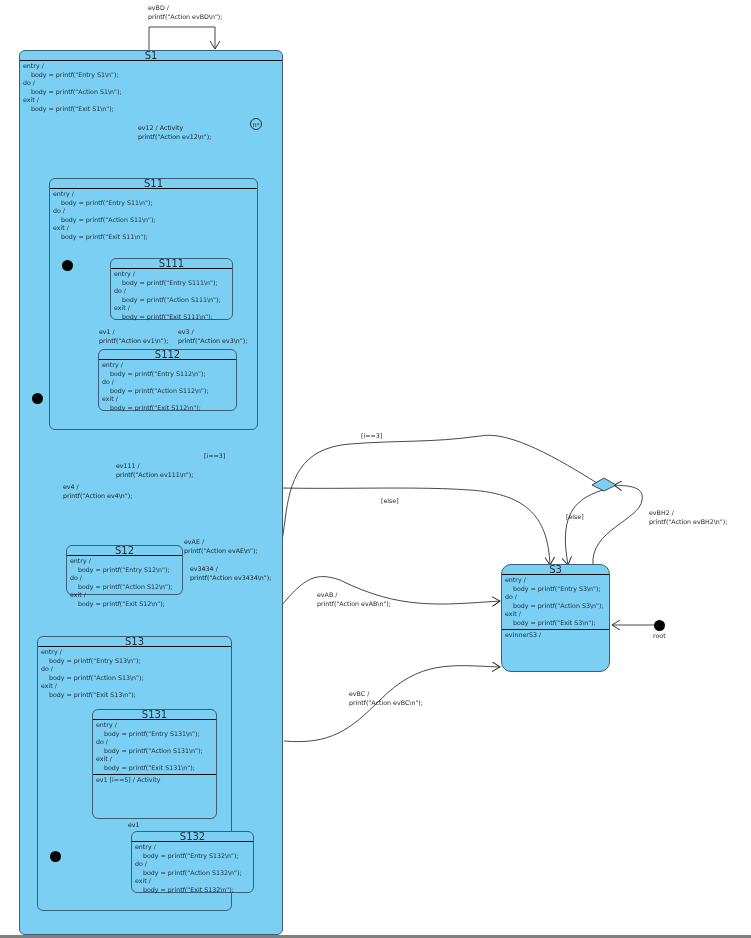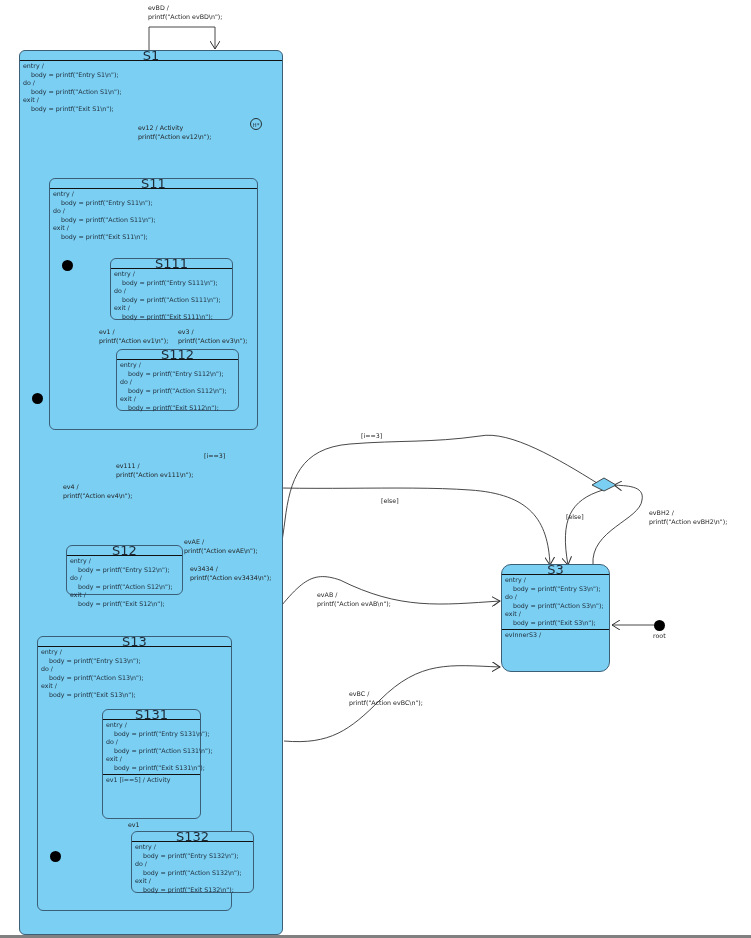--- a/index.html
+++ b/index.html
@@ -1,19 +1,19 @@
 <!DOCTYPE html>
 <html><head>
 <meta charset="utf-8">
 <style>
   html, body { margin:0; padding:0; background:#ffffff; }
   body { width:751px; height:938px; position:relative; overflow:hidden;
          font-family:"DejaVu Sans", sans-serif; font-size:6.3px; color:#1e2a36; }
   .state { position:absolute; background:#7bcff3; border:1px solid #3c5f78; border-radius:6px; box-sizing:border-box; }
-  .state .title { text-align:center; border-bottom:1.4px solid #111; line-height:9px; height:9px; font-size:13px; }
+  .state .title { text-align:center; border-bottom:1.4px solid #111; line-height:9px; height:9px; font-size:10px; }
   .state .body { padding:1px 3px; line-height:8.6px; white-space:pre; }
   .state .internal { border-top:1.2px solid #111; padding:1px 3px; line-height:8.6px; white-space:pre; }
   .label { position:absolute; white-space:pre; line-height:8.5px; font-size:6.3px; color:#222; }
   svg#wires { position:absolute; left:0; top:0; width:751px; height:938px; pointer-events:none; }
   .hist { position:absolute; width:12px; height:12px; border:1px solid #233; border-radius:50%;
           font-size:5.5px; text-align:center; line-height:12px; box-sizing:border-box; }
   .dot { position:absolute; width:11px; height:11px; border-radius:50%; background:#000; }
   .footer-bar { position:absolute; left:0; top:935px; width:751px; height:3px; background:#808080; }
 </style>
 </head>
@@ -95,21 +95,21 @@
 <div class="state" style="left:110px;top:258px;width:123px;height:62px;">
   <div class="title">S111</div>
   <div class="body">entry /
     body = printf("Entry S111\n");
 do /
     body = printf("Action S111\n");
 exit /
     body = printf("Exit S111\n");</div>
 </div>
 
-<div class="state" style="left:116px;top:349px;width:123px;height:62px;">
+<div class="state" style="left:98px;top:349px;width:139px;height:62px;">
   <div class="title">S112</div>
   <div class="body">entry /
     body = printf("Entry S112\n");
 do /
     body = printf("Action S112\n");
 exit /
     body = printf("Exit S112\n");</div>
 </div>
 
 <div class="state" style="left:66px;top:545px;width:117px;height:50px;">
@@ -125,21 +125,21 @@
 <div class="state" style="left:37px;top:636px;width:195px;height:275px;">
   <div class="title">S13</div>
   <div class="body">entry /
     body = printf("Entry S13\n");
 do /
     body = printf("Action S13\n");
 exit /
     body = printf("Exit S13\n");</div>
 </div>
 
-<div class="state" style="left:92px;top:709px;width:99px;height:110px;margin-left:10px;">
+<div class="state" style="left:92px;top:709px;width:125px;height:110px;">
   <div class="title">S131</div>
   <div class="body">entry /
     body = printf("Entry S131\n");
 do /
     body = printf("Action S131\n");
 exit /
     body = printf("Exit S131\n");</div>
   <div class="internal">ev1 [i==5] / Activity</div>
 </div>
 

